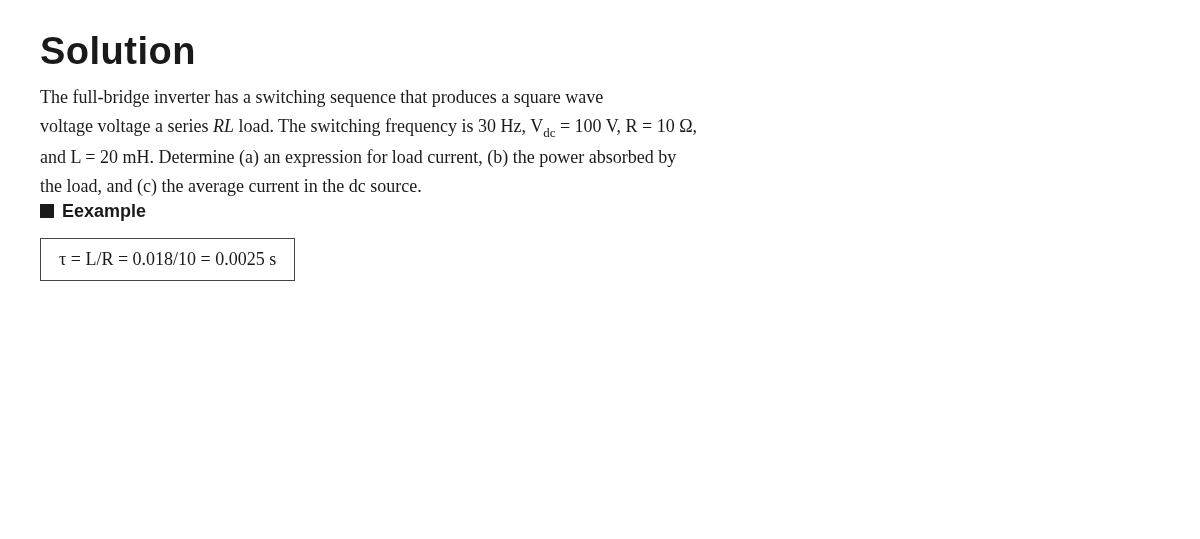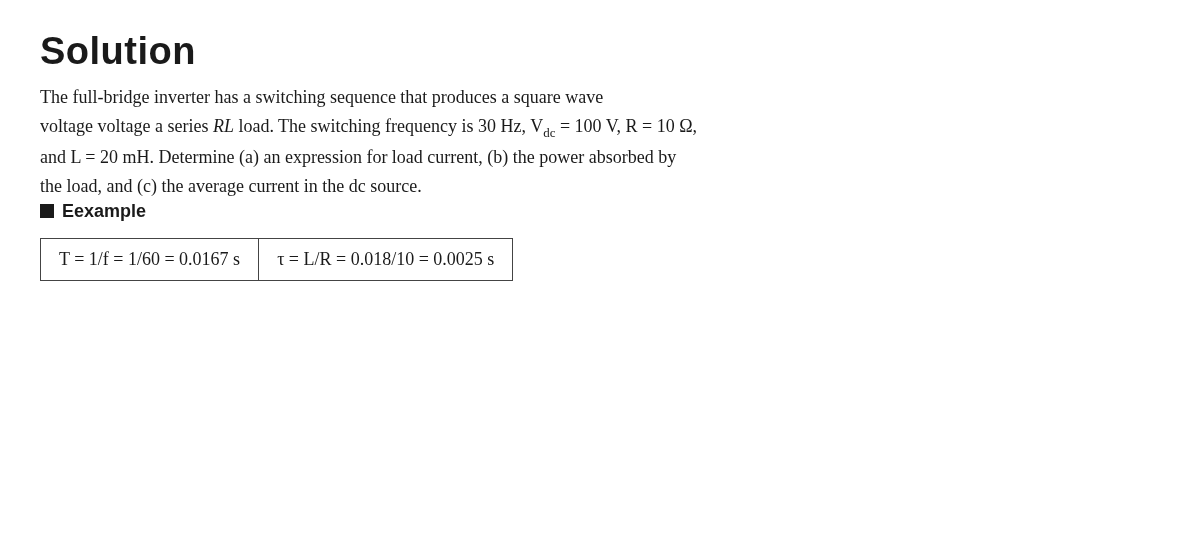--- a/index.html
+++ b/index.html
@@ -91,18 +91,15 @@
   <span>the load, and (c) the average current in the dc source.</span>
 </div>
 
 <div class="solution-header">
   <span class="solution-square"></span>
   <span>Eexample</span>
 </div>
 
 <div class="equations-row">
   <div class="equation-box">
-    <span>T = 1/f = 1/60 = 0.0167 s</span>
-  </div>
-  <div class="equation-box">
     <span>τ = L/R = 0.018/10 = 0.0025 s</span>
   </div>
 </div>
 
 </body></html>

